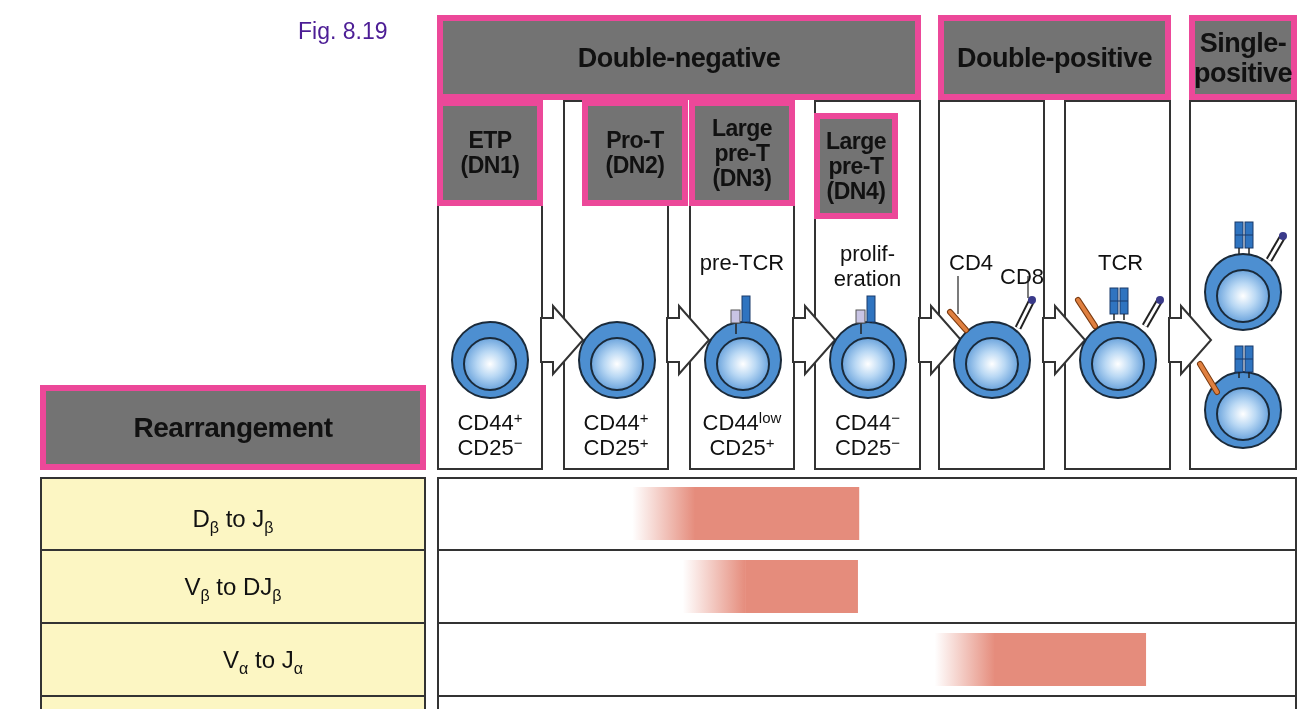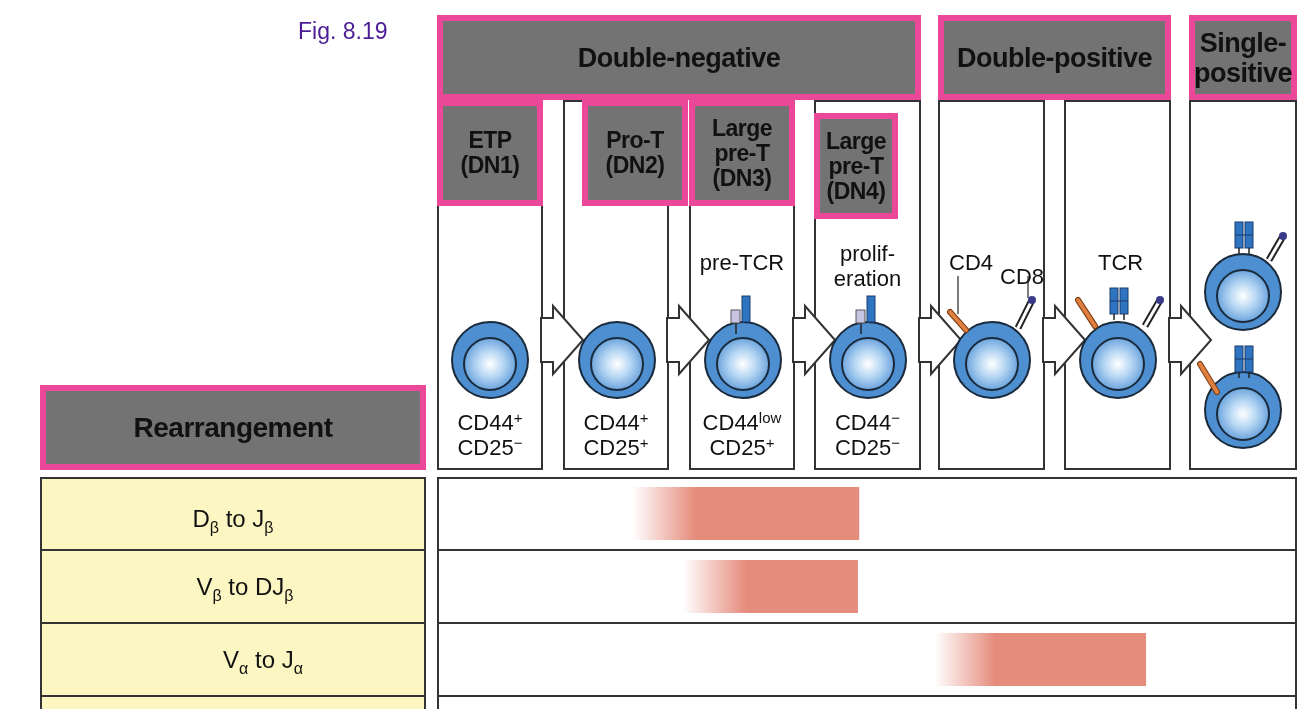--- a/index.html
+++ b/index.html
@@ -84,21 +84,21 @@
   <span>Rearrangement</span>
 </div>
 
 <div class="abs yellow" style="left:40px; top:477px; width:386px; height:232px; border-bottom:none;"></div>
 <div class="abs white" style="left:437px; top:477px; width:860px; height:232px; border-bottom:none;"></div>
 
 <div id="rear-rows">
     <div class="abs rear-label" style="left:40px; top:477px; width:386px; height:83px;">
       <span>D<sub>β</sub> to J<sub>β</sub></span>
     </div>
-    <div class="abs rear-label" style="left:52px; top:550px; width:386px; height:73px;">
+    <div class="abs rear-label" style="left:40px; top:550px; width:386px; height:73px;">
       <span>V<sub>β</sub> to DJ<sub>β</sub></span>
     </div>
     <div class="abs rear-label" style="left:40px; top:623px; width:446px; height:73px;">
       <span>V<sub>α</sub> to J<sub>α</sub></span>
     </div>
   </div>
 
 <svg id="art" width="1314" height="720">
   <defs>
     <radialGradient id="nucGrad" cx="50%" cy="50%" r="55%">

